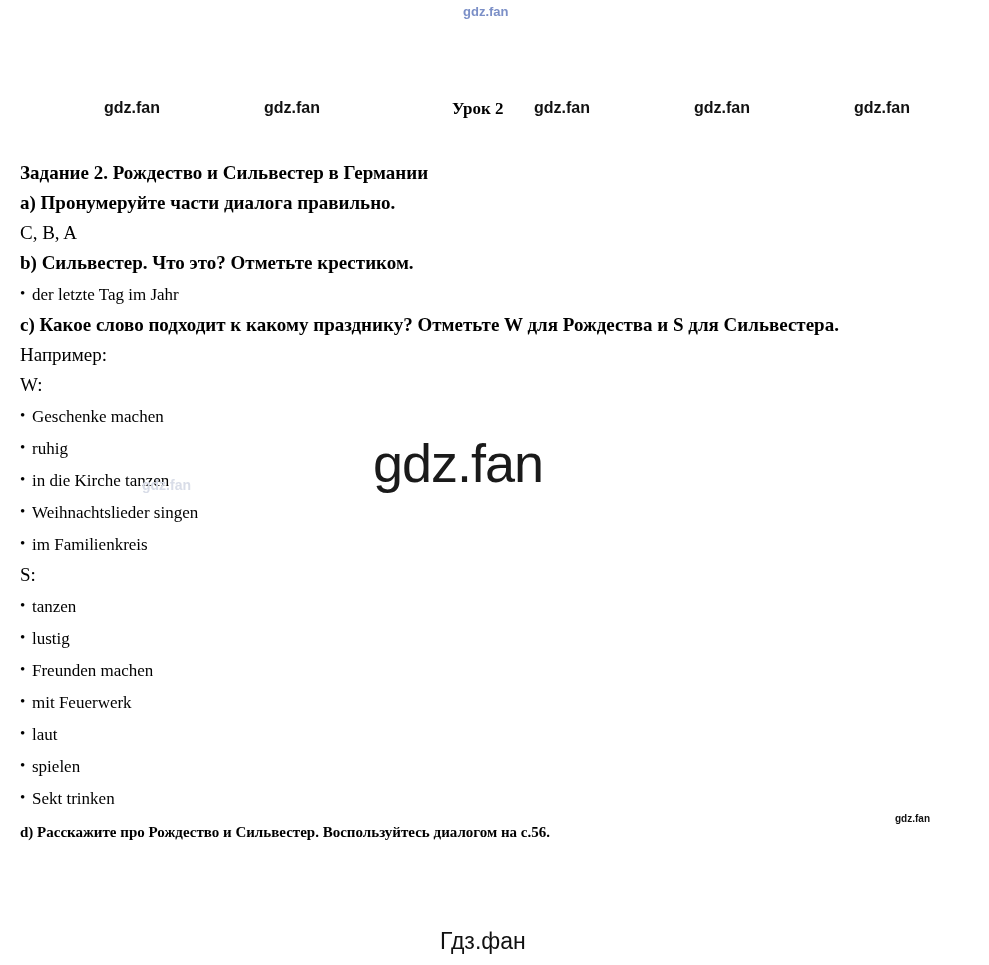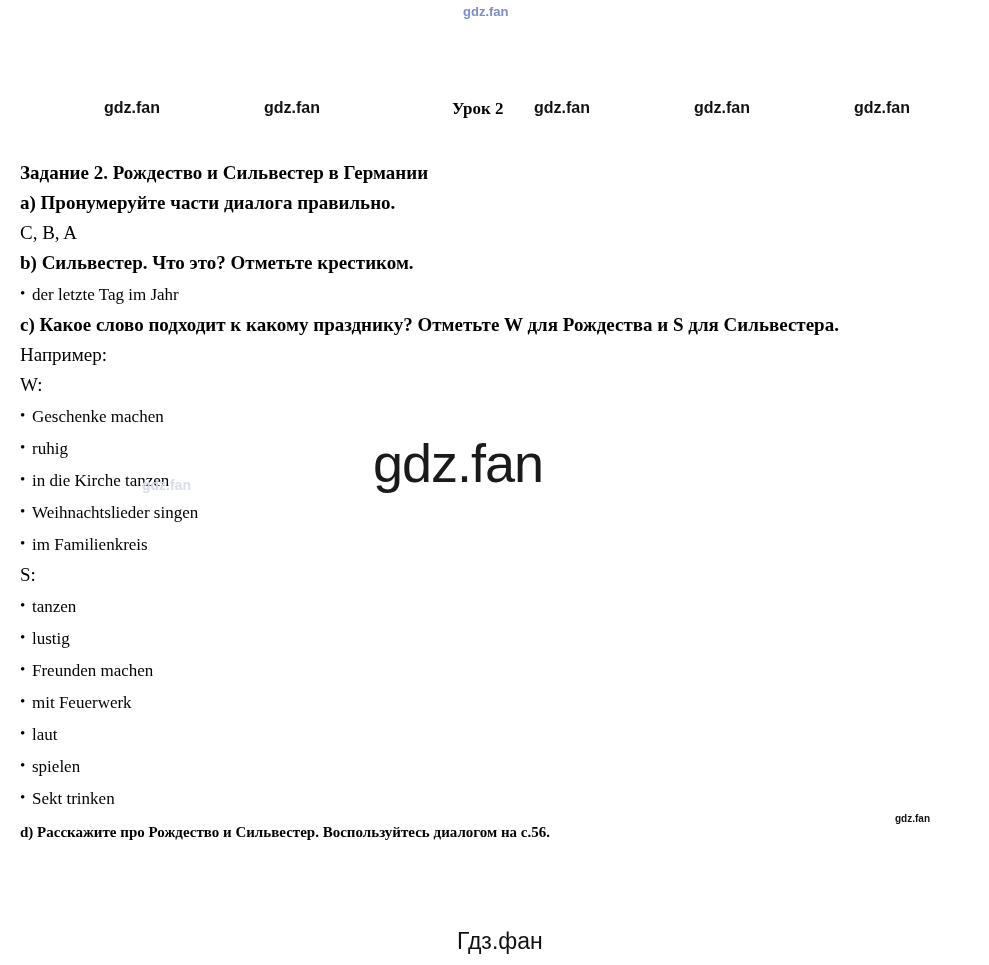--- a/index.html
+++ b/index.html
@@ -81,21 +81,20 @@
     white-space: nowrap;
   }
   .wm-bottom {
     position: absolute;
     left: 440px;
     top: 928px;
     font-size: 23px;
     font-family: "Liberation Sans", sans-serif;
     color: #111111;
     white-space: nowrap;
-    margin-left: 17px;
   }
 
   
   .lesson-title {
     position: absolute;
     left: 452px;
     top: 99px;
     font-size: 17px;
     font-weight: bold;
     font-family: "Liberation Serif", serif;

